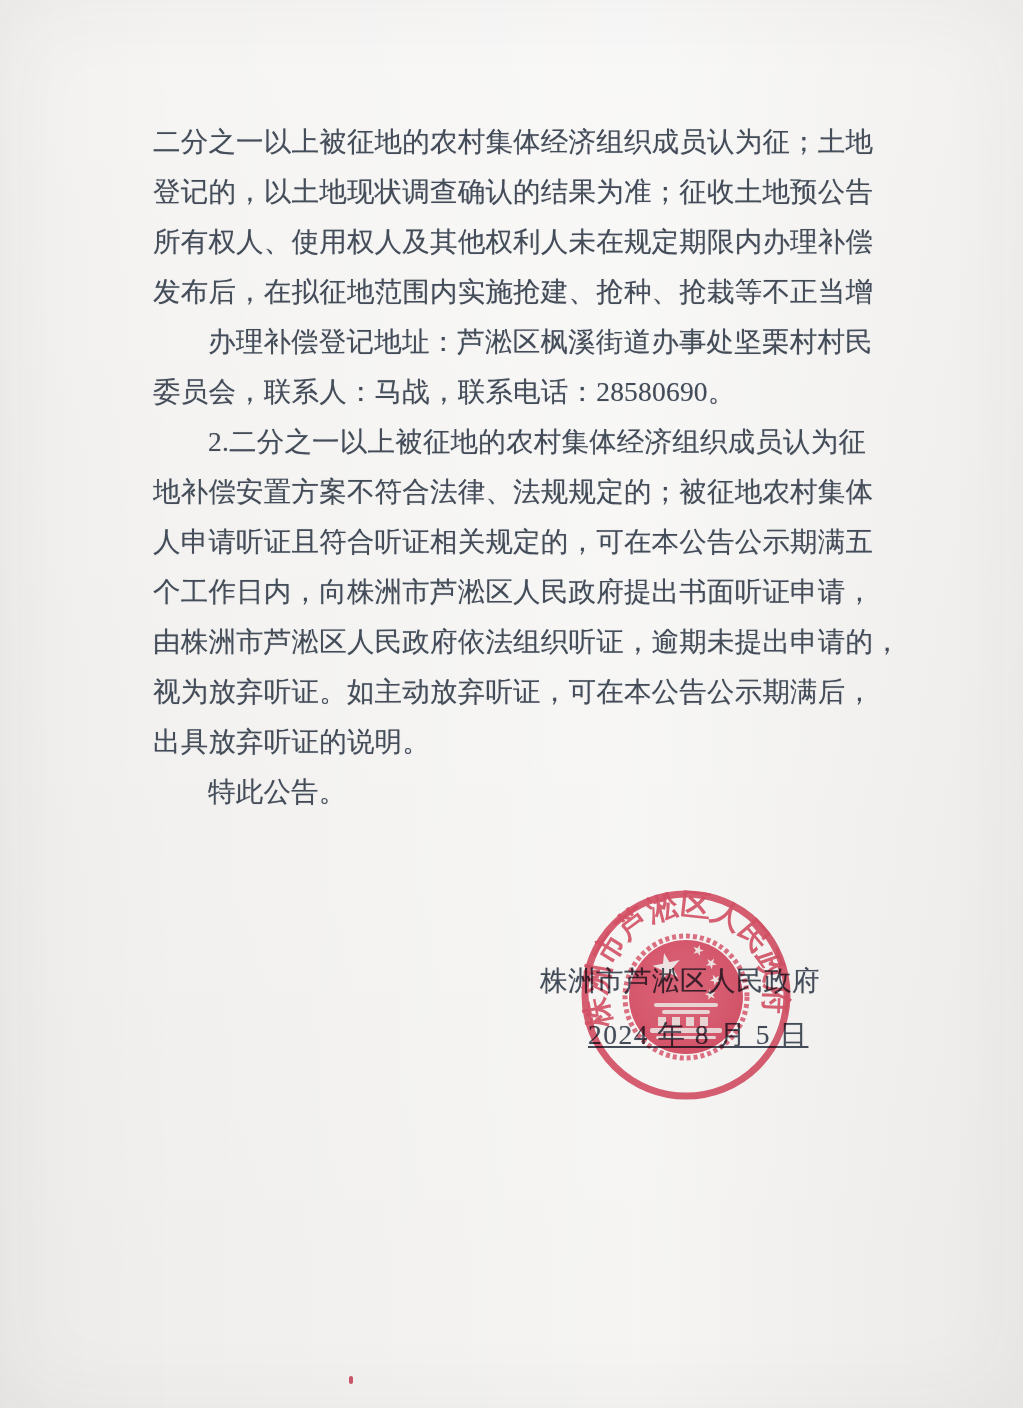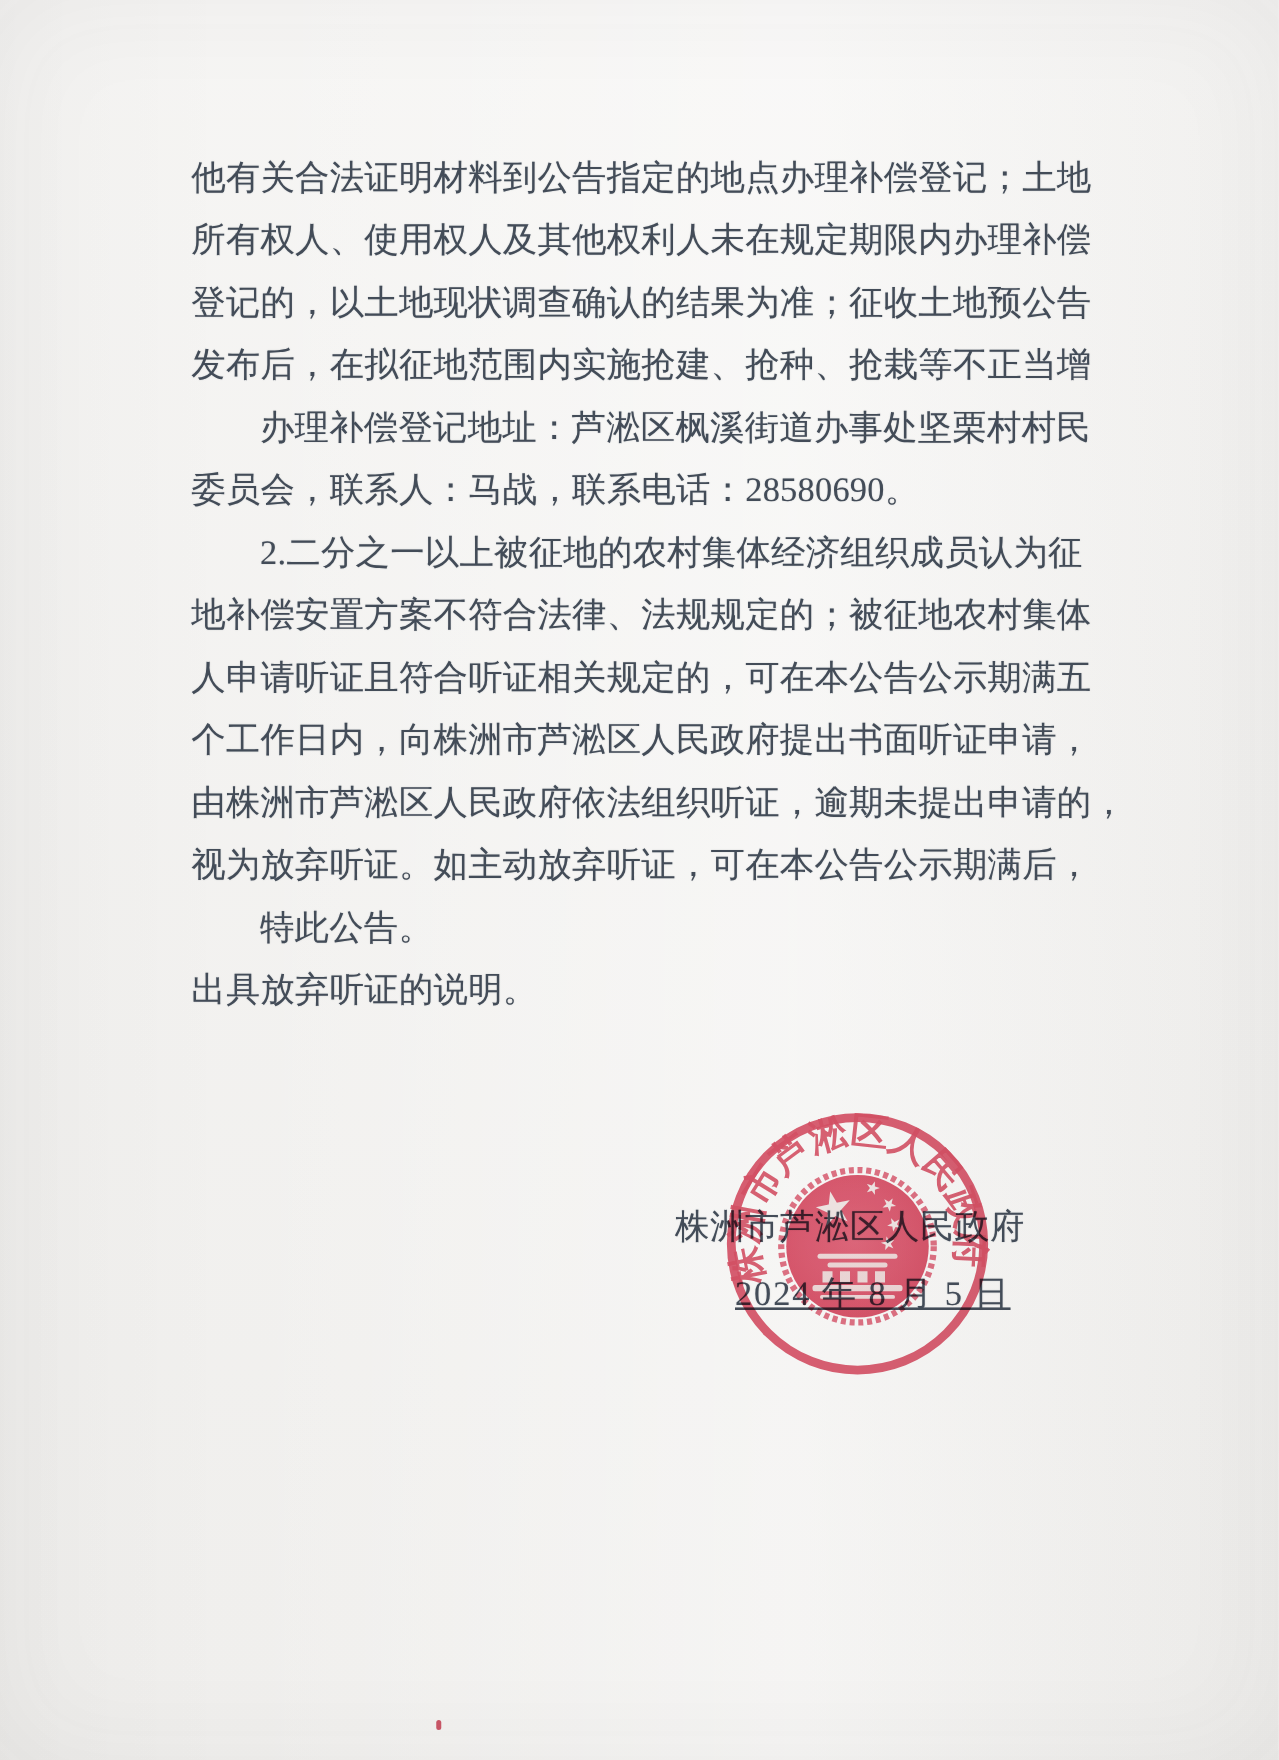--- a/index.html
+++ b/index.html
@@ -67,34 +67,34 @@
     width:4px; height:8px;
     border-radius:2px;
     background:#c0394e;
     opacity:.85;
   }
 </style>
 </head>
 <body>
 
 <div class="doc-body">
-    <div class="line">他有关合法证明材料到公告指定的地点办理补偿登记；土地</div>
+    <div class="line">二分之一以上被征地的农村集体经济组织成员认为征；土地</div>
+    <div class="line">登记的，以土地现状调查确认的结果为准；征收土地预公告</div>
     <div class="line">所有权人、使用权人及其他权利人未在规定期限内办理补偿</div>
-    <div class="line">登记的，以土地现状调查确认的结果为准；征收土地预公告</div>
     <div class="line">发布后，在拟征地范围内实施抢建、抢种、抢栽等不正当增</div>
     <div class="line indent">办理补偿登记地址：芦淞区枫溪街道办事处坚栗村村民</div>
     <div class="line">委员会，联系人：马战，联系电话：28580690。</div>
     <div class="line indent">2.二分之一以上被征地的农村集体经济组织成员认为征</div>
     <div class="line">地补偿安置方案不符合法律、法规规定的；被征地农村集体</div>
     <div class="line">人申请听证且符合听证相关规定的，可在本公告公示期满五</div>
     <div class="line">个工作日内，向株洲市芦淞区人民政府提出书面听证申请，</div>
     <div class="line">由株洲市芦淞区人民政府依法组织听证，逾期未提出申请的，</div>
     <div class="line">视为放弃听证。如主动放弃听证，可在本公告公示期满后，</div>
+    <div class="line">出具放弃听证的说明。</div>
     <div class="line indent">特此公告。</div>
-    <div class="line">出具放弃听证的说明。</div>
   </div>
 
 <div class="signature">株洲市芦淞区人民政府</div>
 <div class="sig-date">2024 年 8 月 5 日</div>
 
 <svg class="seal" viewBox="0 0 240 240" xmlns="http://www.w3.org/2000/svg">
   <defs>
     <radialGradient id="sealGrad" cx="48%" cy="45%" r="62%">
       <stop offset="0%" stop-color="#e0576f"></stop>
       <stop offset="55%" stop-color="#db4a63"></stop>

